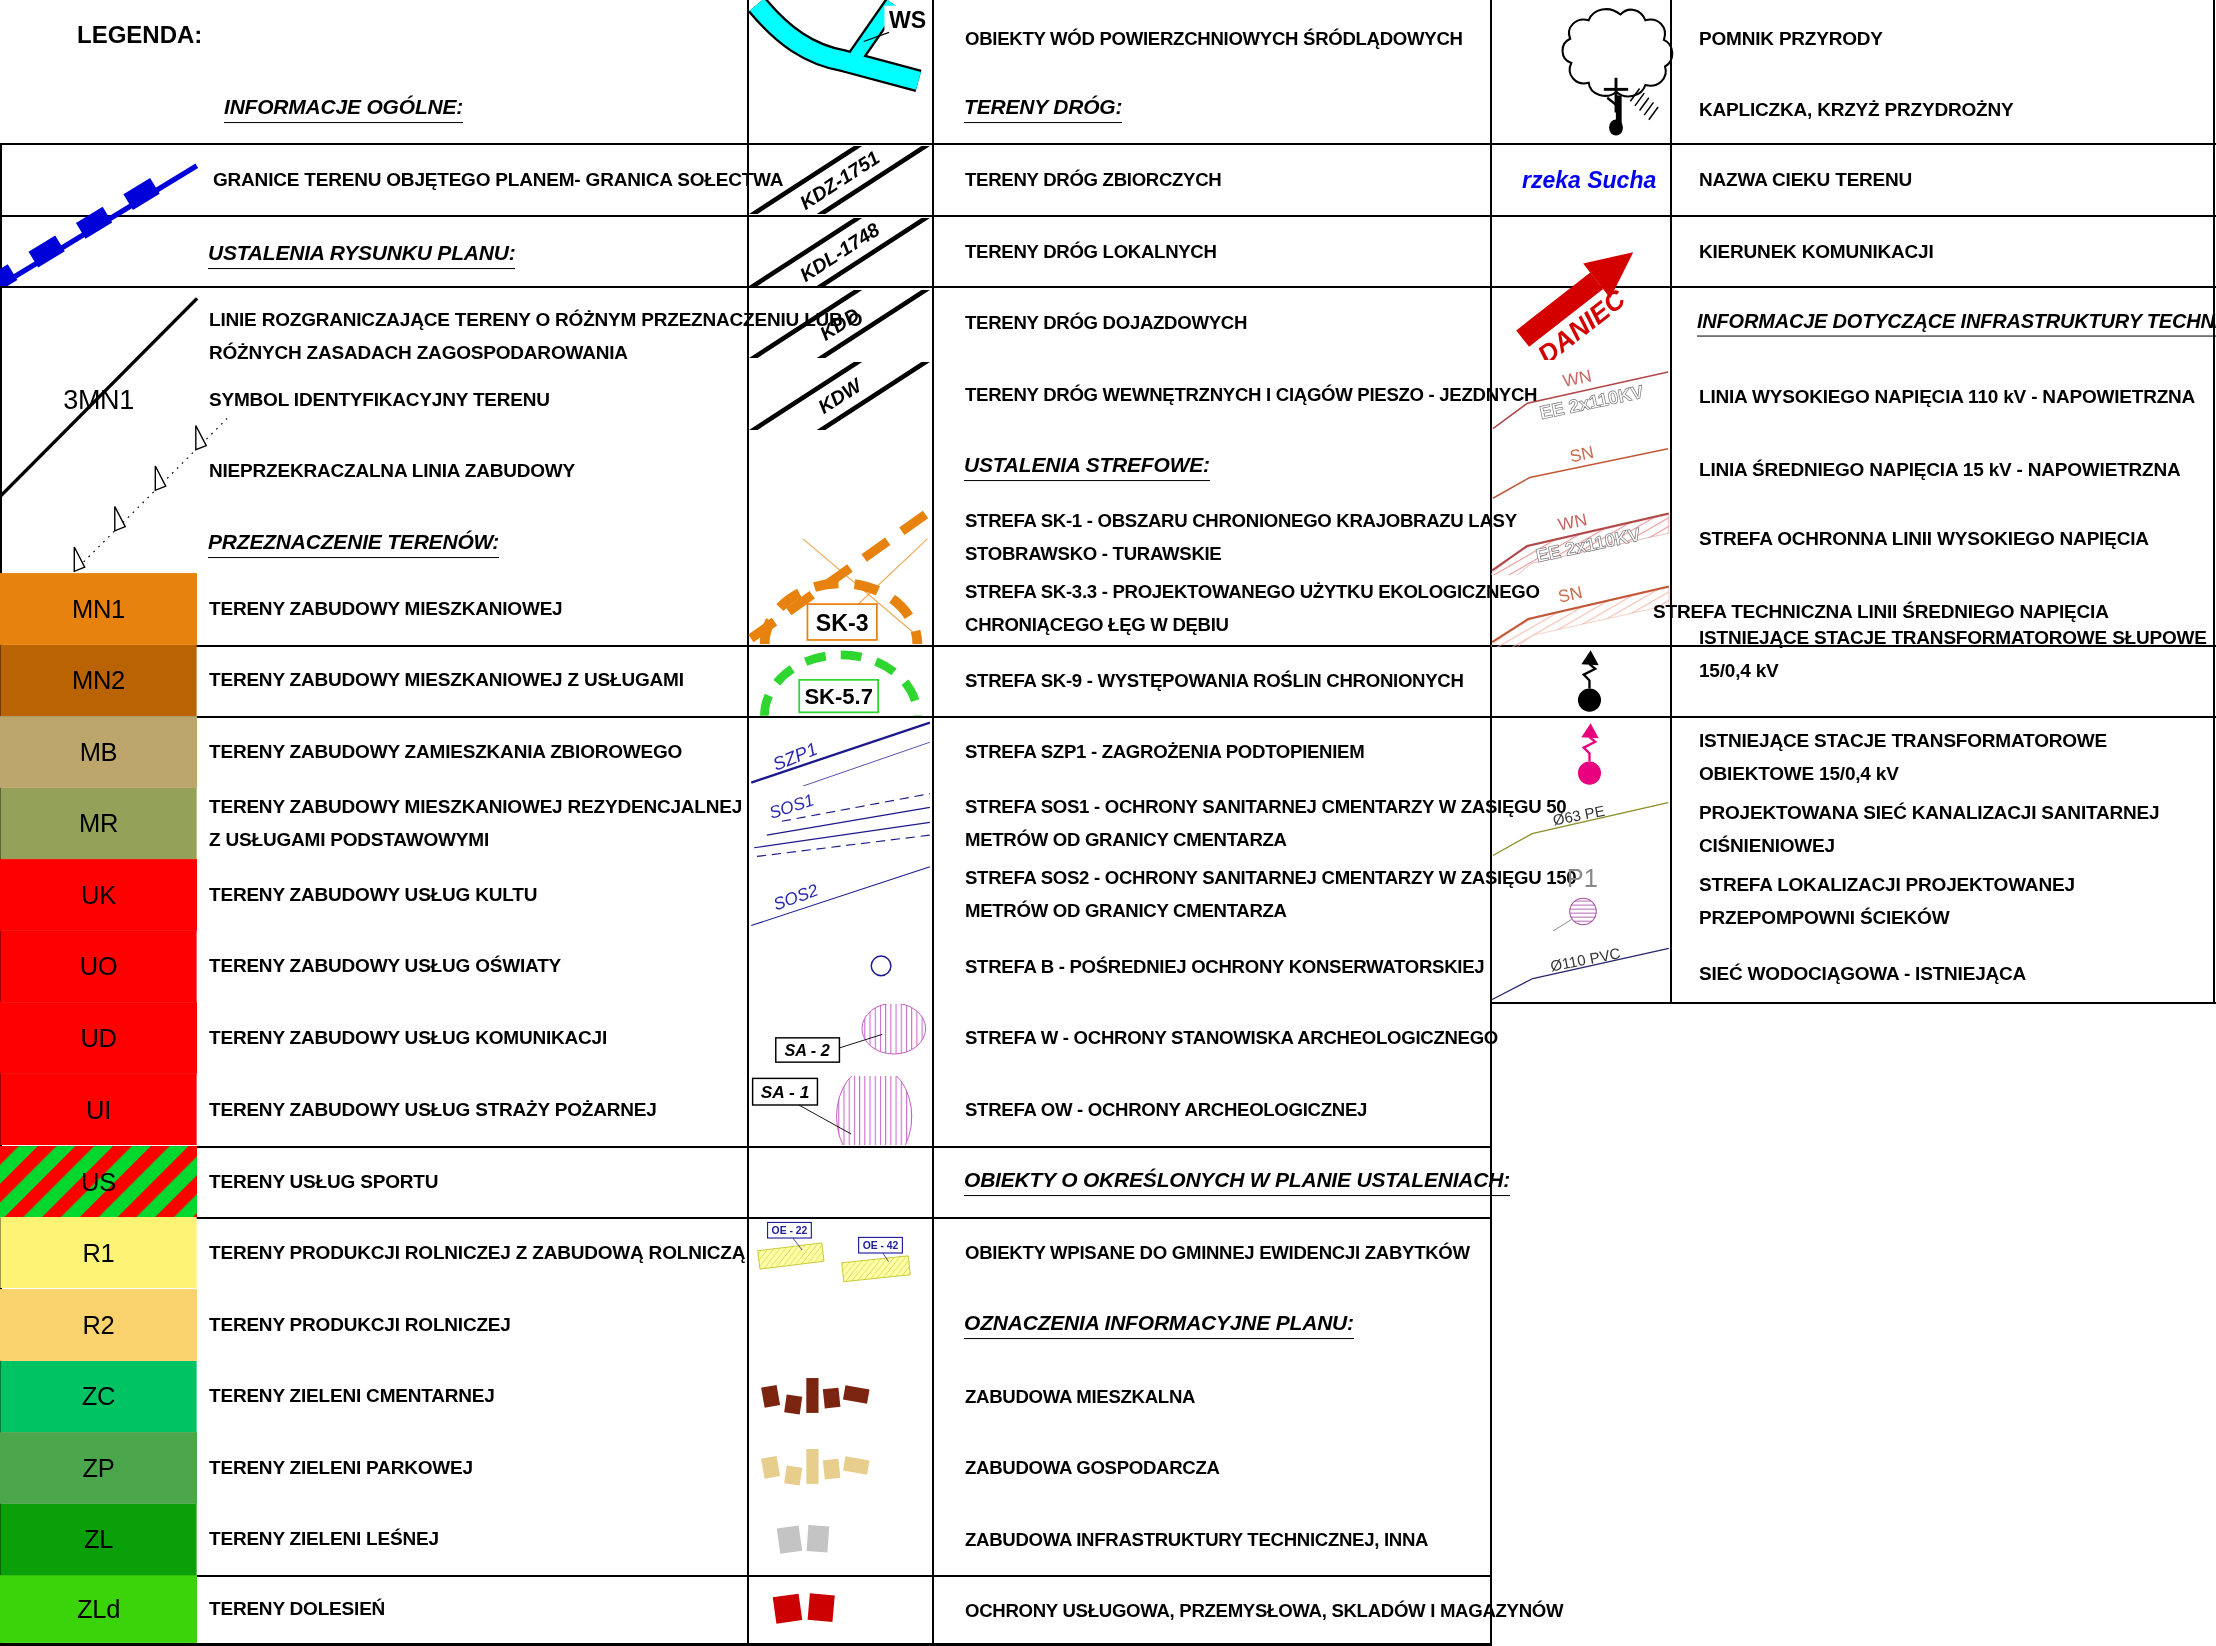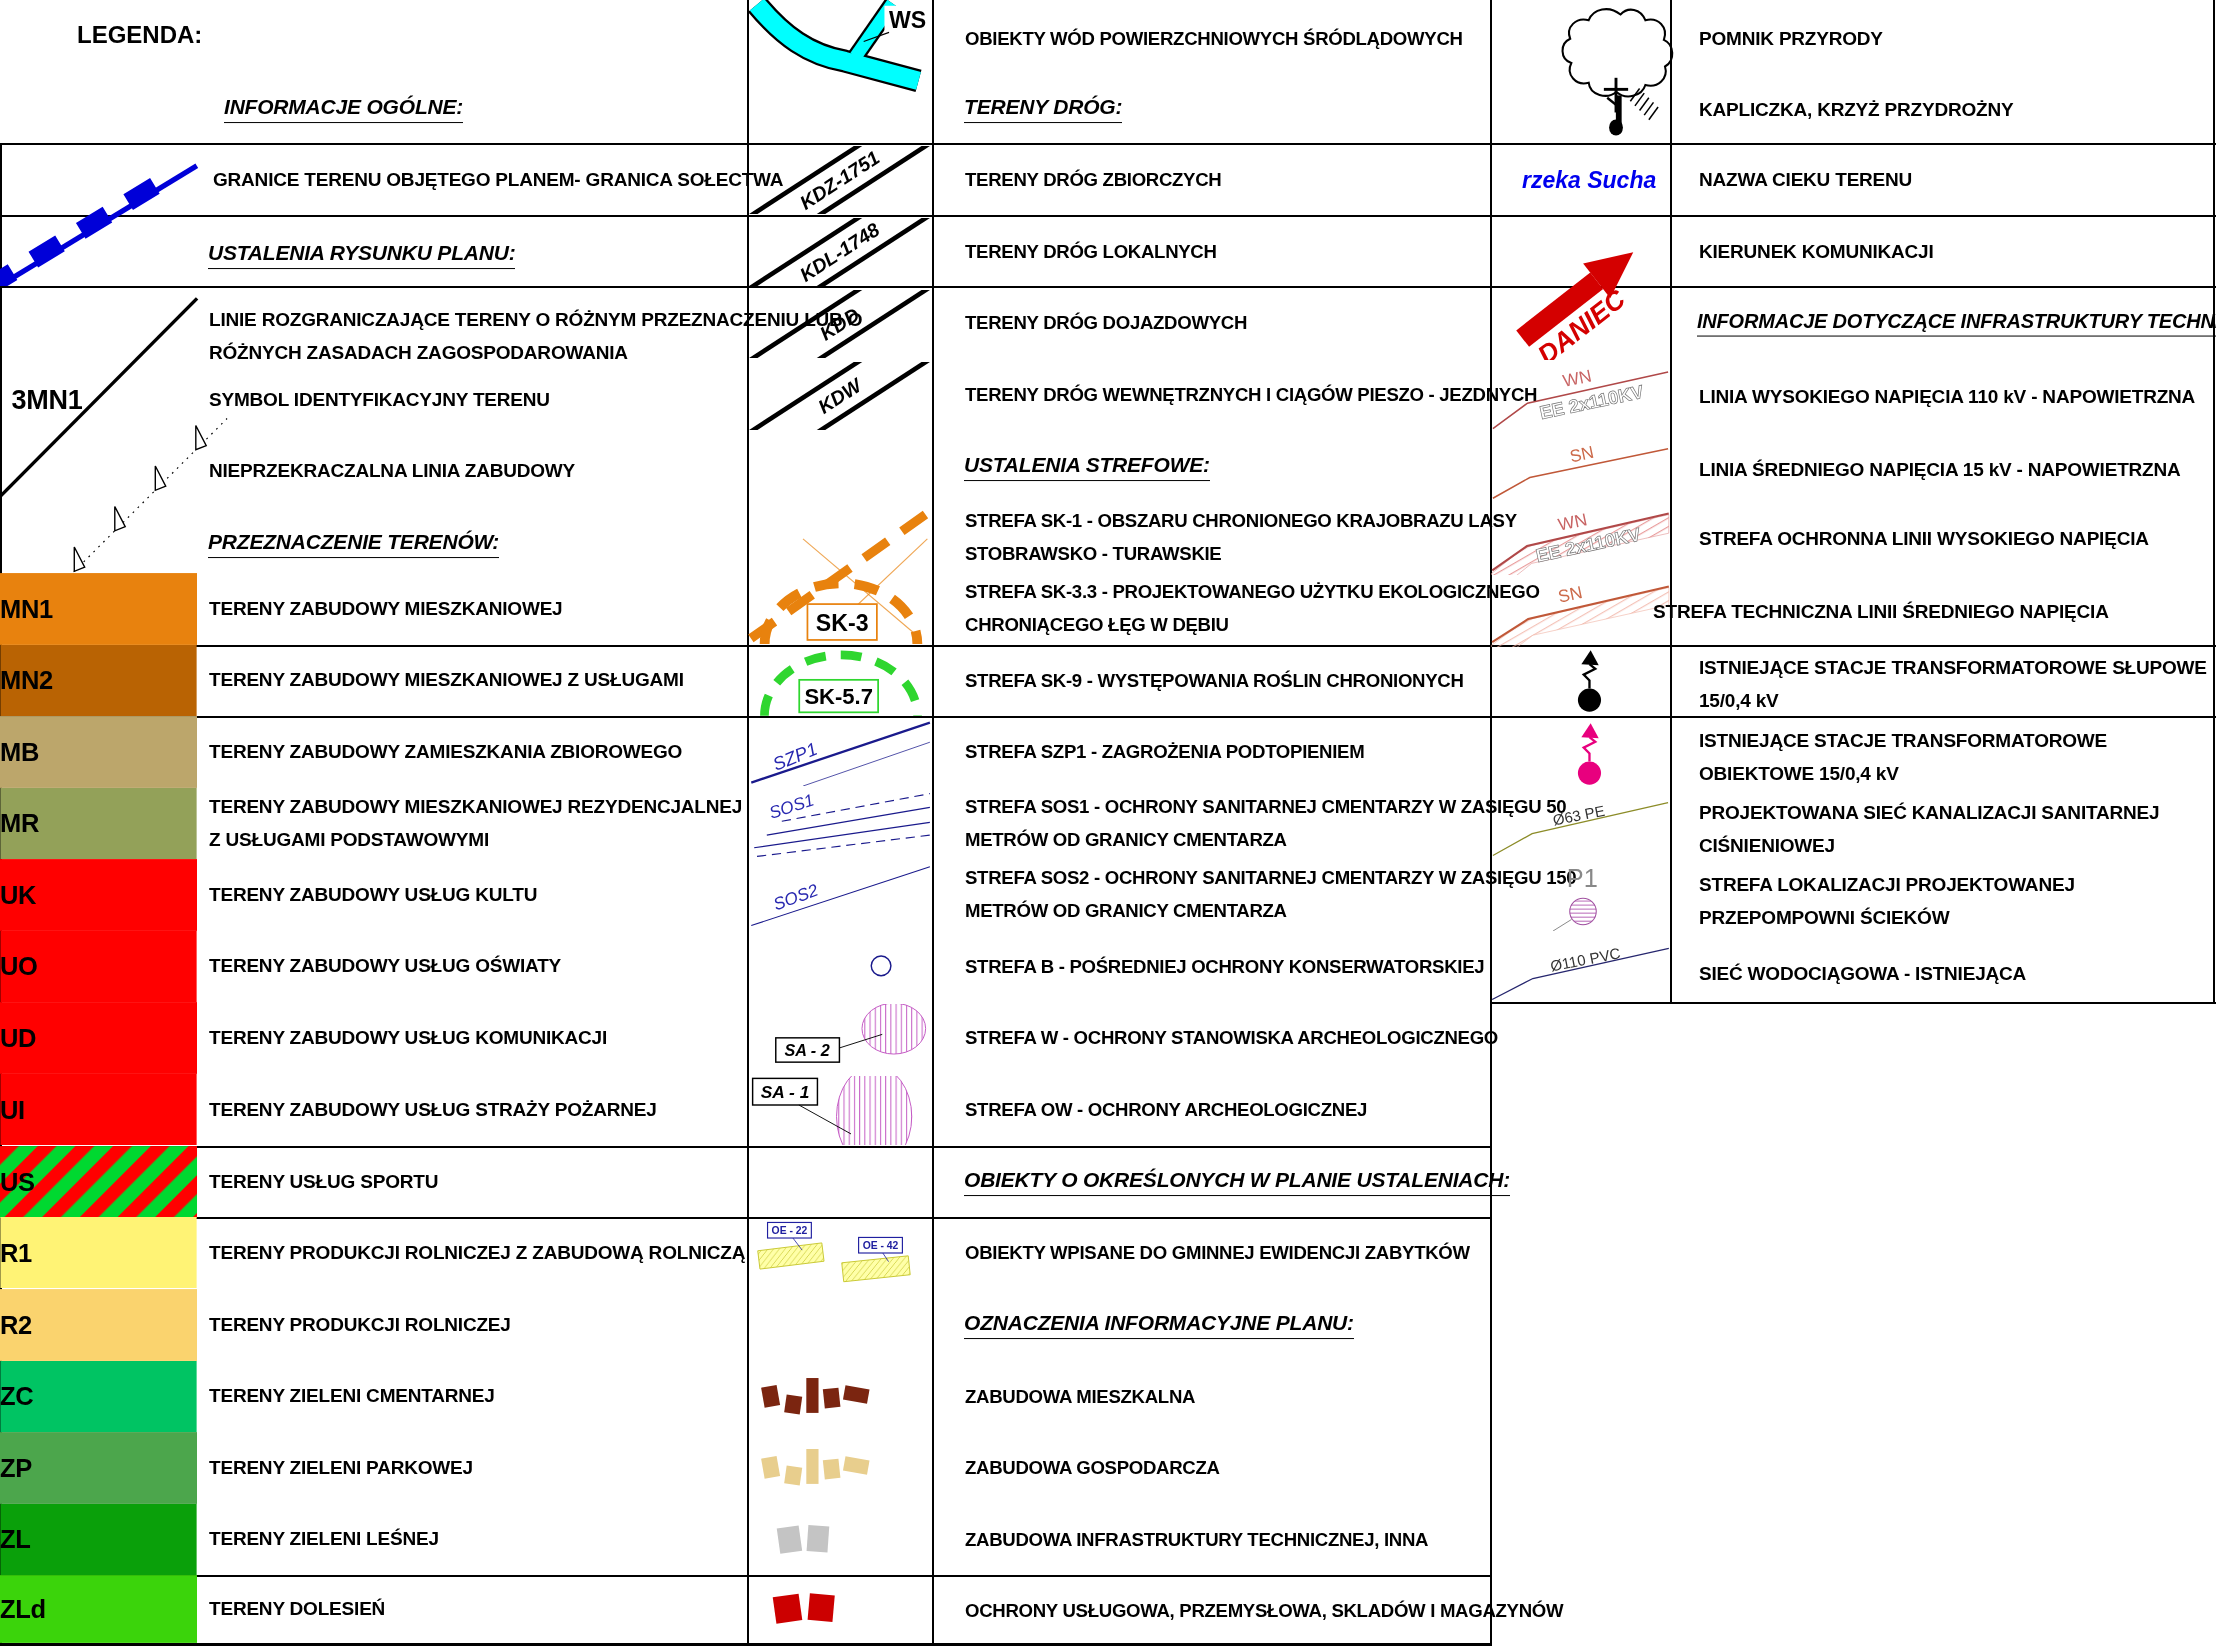--- a/index.html
+++ b/index.html
@@ -4,22 +4,22 @@
 <style>
   html,body{margin:0;padding:0}
   body{width:2216px;height:1646px;position:relative;background:#fff;
        font-family:"Liberation Sans",sans-serif;color:#000;overflow:hidden}
   .lbl{position:absolute;transform:translateY(-50%);font-weight:bold;font-size:19px;
        line-height:1.75;letter-spacing:-0.2px;white-space:pre-line}
   .mid{font-size:18.6px;letter-spacing:-0.3px}
   .hdr{position:absolute;transform:translateY(-50%);font-weight:bold;font-style:italic;
        font-size:21px;border-bottom:1.7px solid #000;padding-bottom:2.9px;white-space:nowrap;
        letter-spacing:-0.2px}
-  .code{position:absolute;width:197px;text-align:left;transform:translateY(-50%);
-        font-weight:bold;font-size:25.5px;letter-spacing:-0.3px}
+  .code{position:absolute;width:197px;text-align:center;transform:translateY(-50%);
+        font-weight:normal;font-size:25.5px;letter-spacing:-0.3px}
   .title{position:absolute;transform:translateY(-50%);font-weight:bold;font-size:24px}
   .sym{position:absolute}
   .hl,.vl{position:absolute;background:#000}
   .hl{height:1.7px}.vl{width:1.7px}
   .river{position:absolute;transform:translateY(-50%);font-weight:bold;font-style:italic;
          font-size:23px;color:#0000EE}
   svg text{font-family:"Liberation Sans",sans-serif}
 </style>
 </head>
 <body>
@@ -427,21 +427,21 @@
   <polyline points="2,112 64,72 306,16" fill="none" stroke-width="3.6" stroke="#C05838"></polyline>
   <text x="118" y="44" transform="rotate(-12 118 44)" font-size="30" fill="#CC6A4A">SN</text>
 </svg>
 <div class="lbl" style="left:1653px;top:612px">STREFA TECHNICZNA LINII ŚREDNIEGO NAPIĘCIA</div>
 
 <svg class="sym" style="left:1565px;top:648px" width="64" height="66" viewBox="0 0 110 114">
   <circle cx="42" cy="90" r="20" fill="#000000"></circle>
   <path d="M42,70 L42,56 L32,46 L52,36 L42,28" fill="none" stroke-width="4" stroke="#000000"></path>
   <polygon points="44,4 58,30 28,28" fill="#000000"></polygon>
 </svg>
-<div class="lbl" style="left:1699px;top:684px">ISTNIEJĄCE STACJE TRANSFORMATOROWE SŁUPOWE 15/0,4 kV</div>
+<div class="lbl" style="left:1699px;top:654px">ISTNIEJĄCE STACJE TRANSFORMATOROWE SŁUPOWE 15/0,4 kV</div>
 
 <svg class="sym" style="left:1565px;top:721px" width="64" height="66" viewBox="0 0 110 114">
   <circle cx="42" cy="90" r="20" fill="#E8007E"></circle>
   <path d="M42,70 L42,56 L32,46 L52,36 L42,28" fill="none" stroke-width="4" stroke="#E8007E"></path>
   <polygon points="44,4 58,30 28,28" fill="#E8007E"></polygon>
 </svg>
 <div class="lbl" style="left:1699px;top:757px">ISTNIEJĄCE STACJE TRANSFORMATOROWE OBIEKTOWE 15/0,4 kV</div>
 
 <svg class="sym" style="left:1491px;top:791px" width="179" height="68" viewBox="0 0 308 118">
   <polyline points="2,112 70,74 306,20" fill="none" stroke-width="2.2" stroke="#8C8C28"></polyline>

